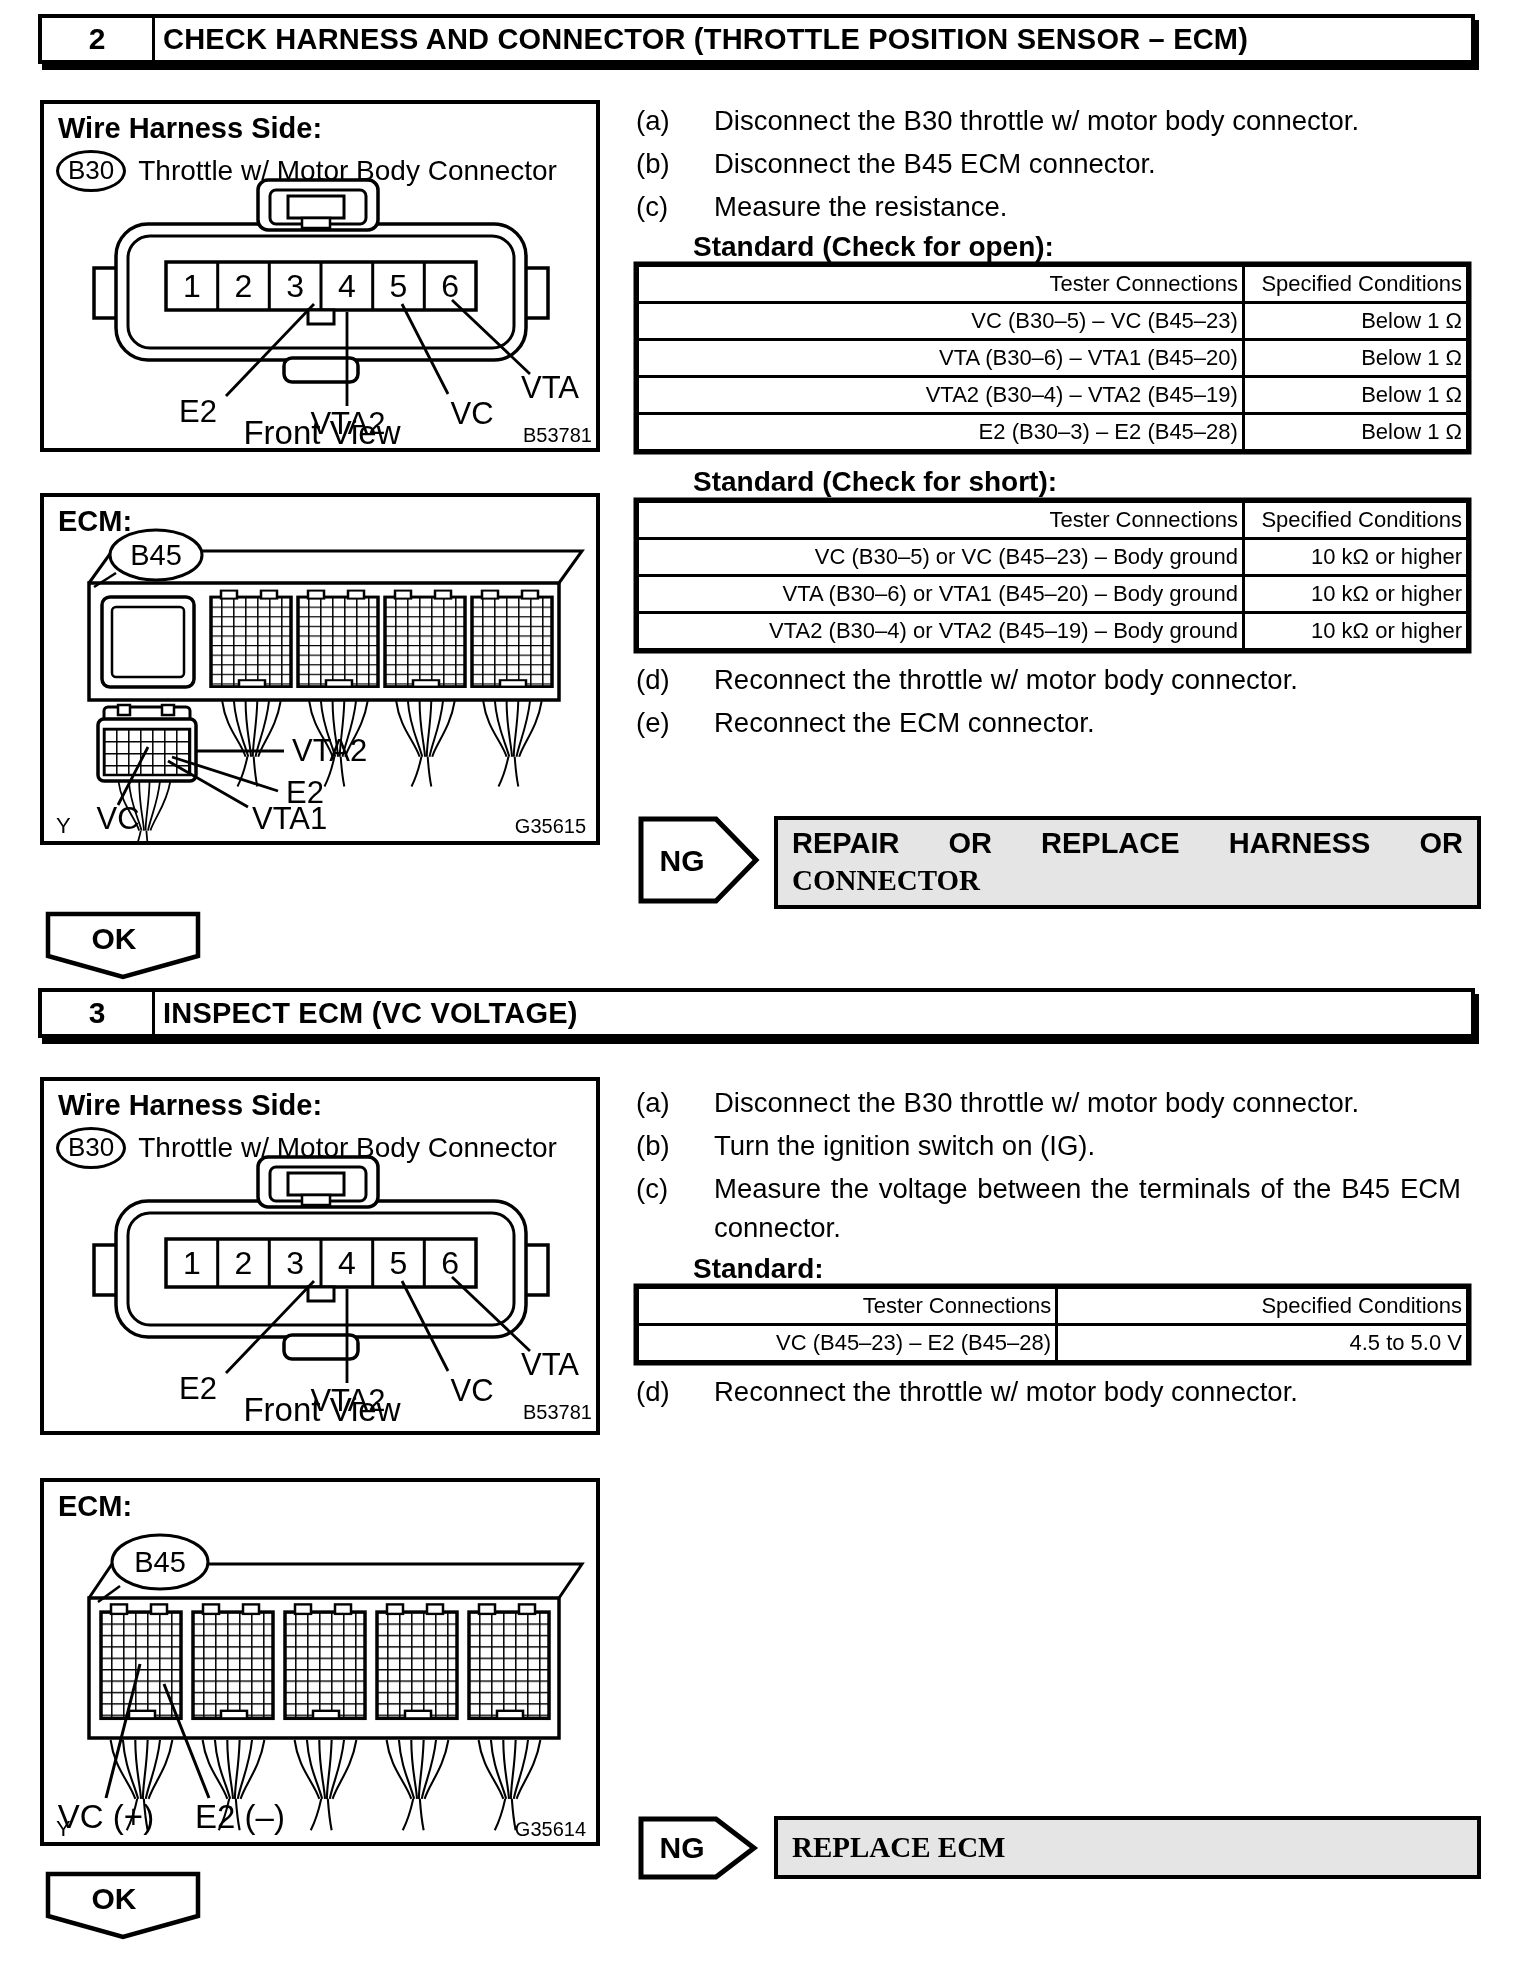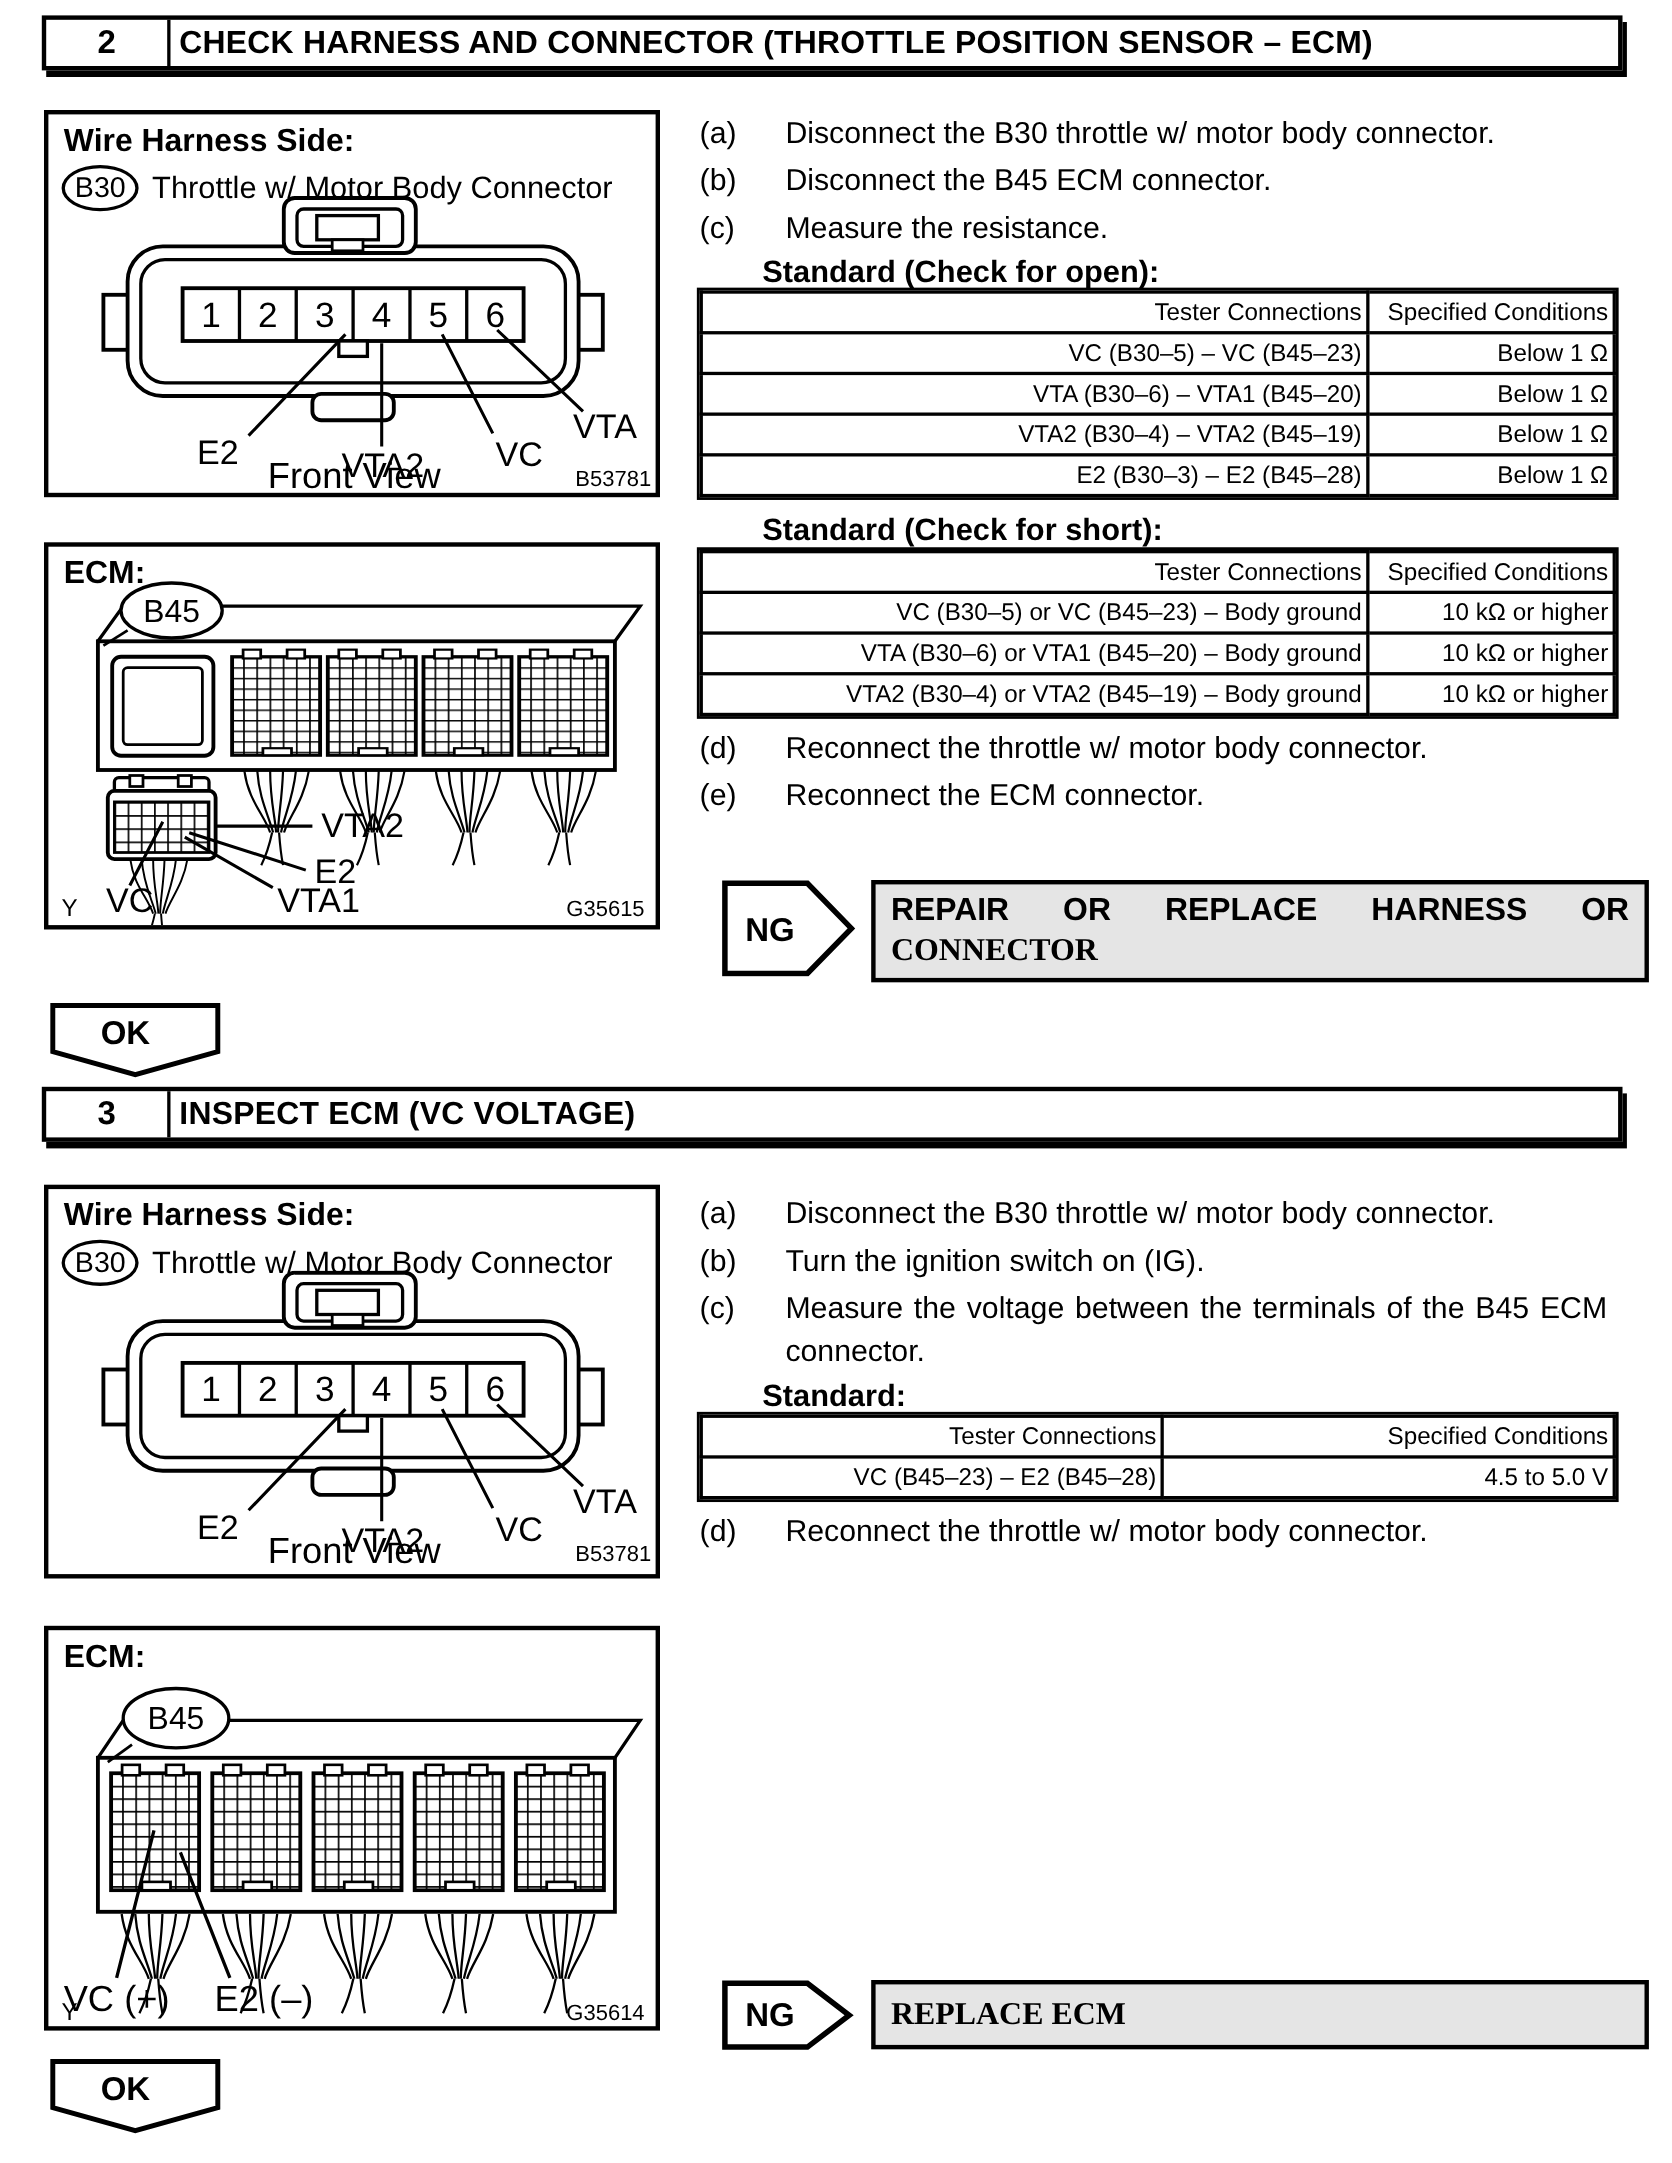--- a/index.html
+++ b/index.html
@@ -40,21 +40,21 @@
   .itxt{flex:1;text-align:justify;}
   .std-head{left:693px;font-weight:bold;font-size:28px;white-space:nowrap;}
 
   .spec-table{left:636px;width:833px;border-collapse:collapse;table-layout:fixed;
               box-shadow:0 0 0 2.5px #000;background:#fff;}
   .spec-table td{border:3px solid #000;text-align:right;font-size:22px;height:34px;padding:0 4px;}
   .t73 .c1{width:73%;} .t73 .c2{width:27%;}
   .t50 .c1{width:50.5%;} .t50 .c2{width:49.5%;}
 
   
-  .ng-row{left:656px;display:flex;align-items:flex-start;}
+  .ng-row{left:638px;display:flex;align-items:flex-start;margin-top:16px;}
   .ng-arrow polygon{fill:#fff;stroke:#000;stroke-width:5;}
   .ng-arrow text{font-weight:bold;font-size:30px;text-anchor:middle;}
   .ng-box{margin-left:14px;border:4px solid #000;width:671px;padding:5px 14px 7px;
           font-weight:bold;font-size:29px;line-height:1.26;background:#e5e5e5;}
   .ng-box-short{padding:9px 14px;}
   .jline{display:block;text-align:justify;text-align-last:justify;}
   .nline{display:block;text-align:left;font-family:Liberation Serif, serif;}
   .ok-arrow polygon{fill:#fff;stroke:#000;stroke-width:4.5;}
   .ok-arrow text{font-weight:bold;font-size:30px;text-anchor:middle;}
 </style>

